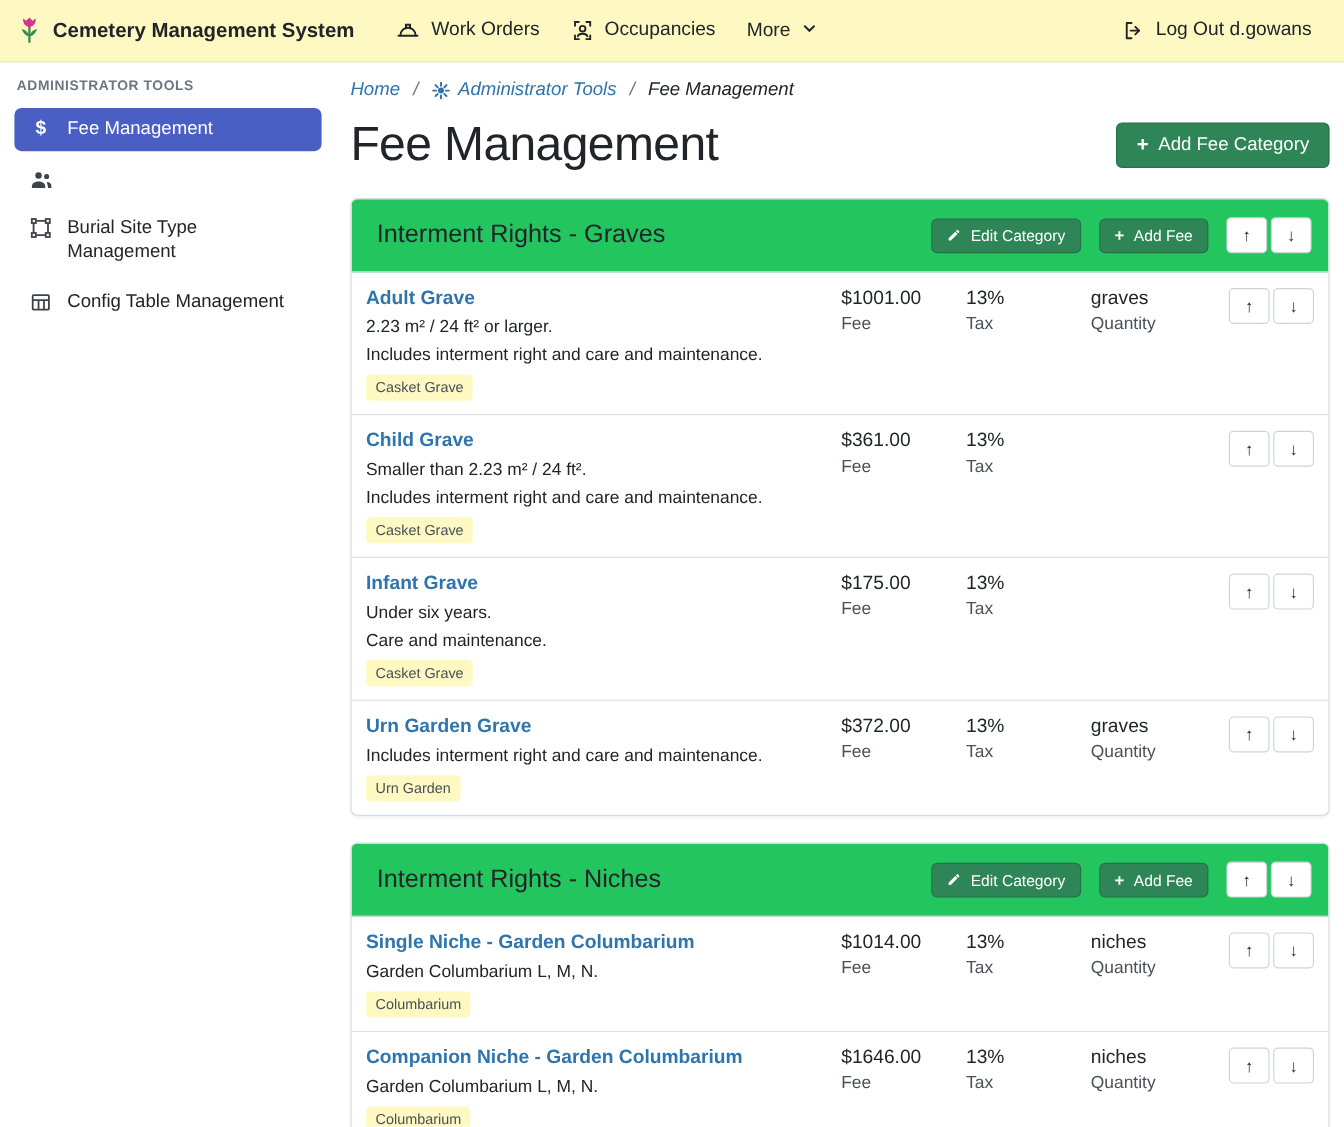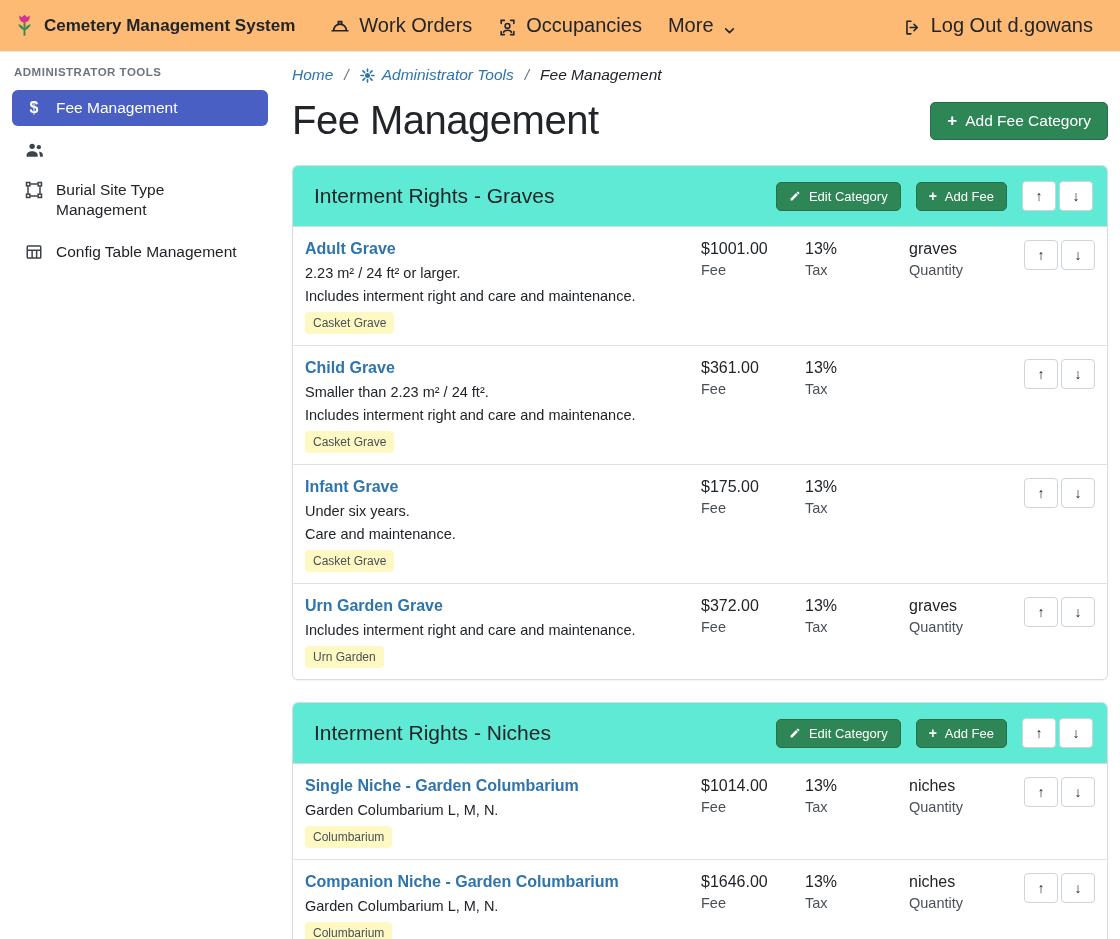--- a/index.html
+++ b/index.html
@@ -5,28 +5,28 @@
   * { margin:0; padding:0; box-sizing:border-box; }
   html,body { width:1120px; height:939px; overflow:hidden; }
   body {
     font-family:"Liberation Sans", sans-serif;
     color:#212529; background:#ffffff; font-size:15px;
   }
   svg { display:block; }
 
   
   .navbar {
-    height:52px; background:#fdba74; border-bottom:1px solid #e3e6e9;
+    height:52px; background:#fef9c3; border-bottom:1px solid #e3e6e9;
     display:flex; align-items:center; padding:0 14px;
   }
   .brand { display:flex; align-items:center; gap:9px; margin-right:22px; cursor:pointer; }
   .brand-text { font-weight:bold; font-size:17px; color:#212529; }
   .nav-link {
-    display:flex; align-items:flex-end; gap:9px; padding:8px 13px;
-    font-size:20px; color:#212529; text-decoration:none; cursor:pointer;
+    display:flex; align-items:flex-start; gap:9px; padding:8px 13px;
+    font-size:16px; color:#212529; text-decoration:none; cursor:pointer;
   }
   .nav-spacer { flex:1; }
 
   
   .layout { display:flex; align-items:flex-start; }
   .sidebar { width:280px; flex-shrink:0; padding:12px 12px 0 12px; }
   .sidebar-heading {
     font-size:11.5px; font-weight:700; color:#6c757d; letter-spacing:.5px;
     padding:2px 2px 12px 2px;
   }
@@ -66,21 +66,21 @@
     font-family:inherit; line-height:1;
   }
   .arrow-pair { display:flex; gap:3px; }
 
   
   .card {
     border:1px solid #d8dbdf; border-radius:6px; margin-bottom:22px;
     box-shadow:0 1px 2px rgba(0,0,0,.05); overflow:hidden; background:#fff;
   }
   .card-header {
-    background:#5eead4; border-bottom:1px solid #d8dbdf;
+    background:#22c55e; border-bottom:1px solid #d8dbdf;
     padding:15px 14px 15px 21px; display:flex; align-items:center;
   }
   .card-title { flex:1; font-size:21px; font-weight:500; }
   .header-actions { display:flex; align-items:center; gap:15px;margin-left:41px; }
 
   .fee-row {
     display:flex; align-items:flex-start;
     padding:13px 12px 11px 12px; border-bottom:1px solid #dee2e6;
   }
   .fee-row:last-child { border-bottom:none; }

